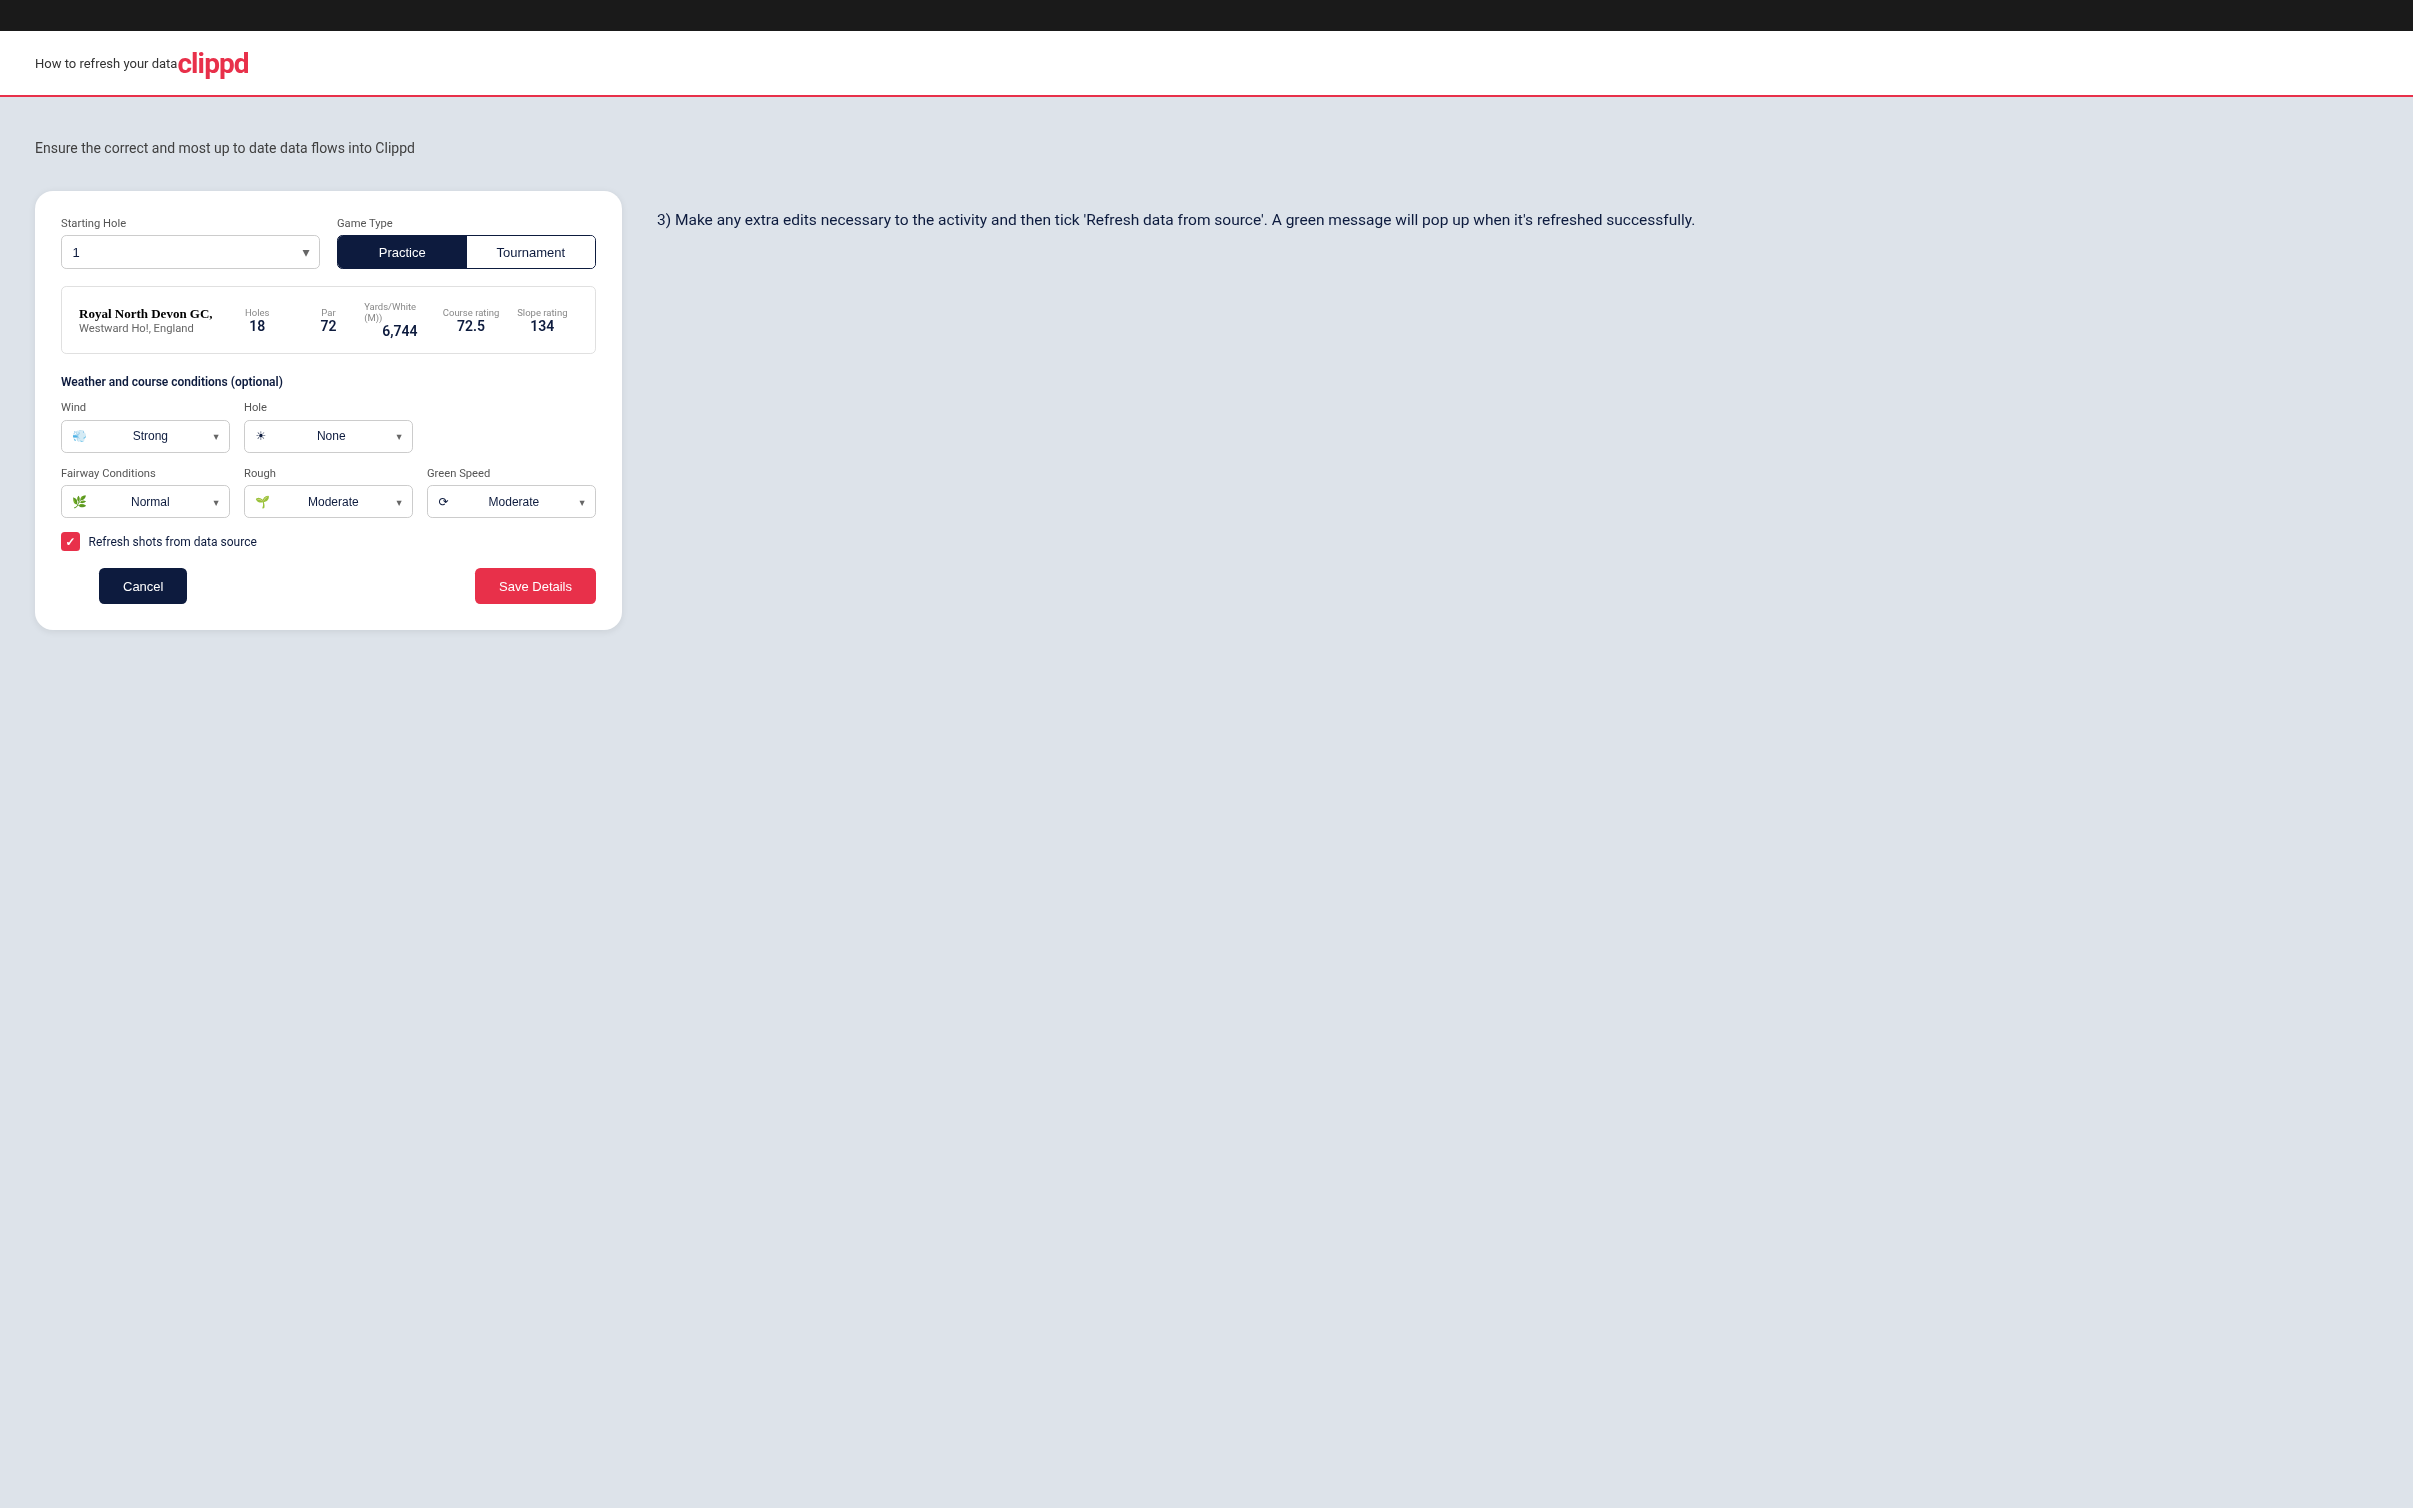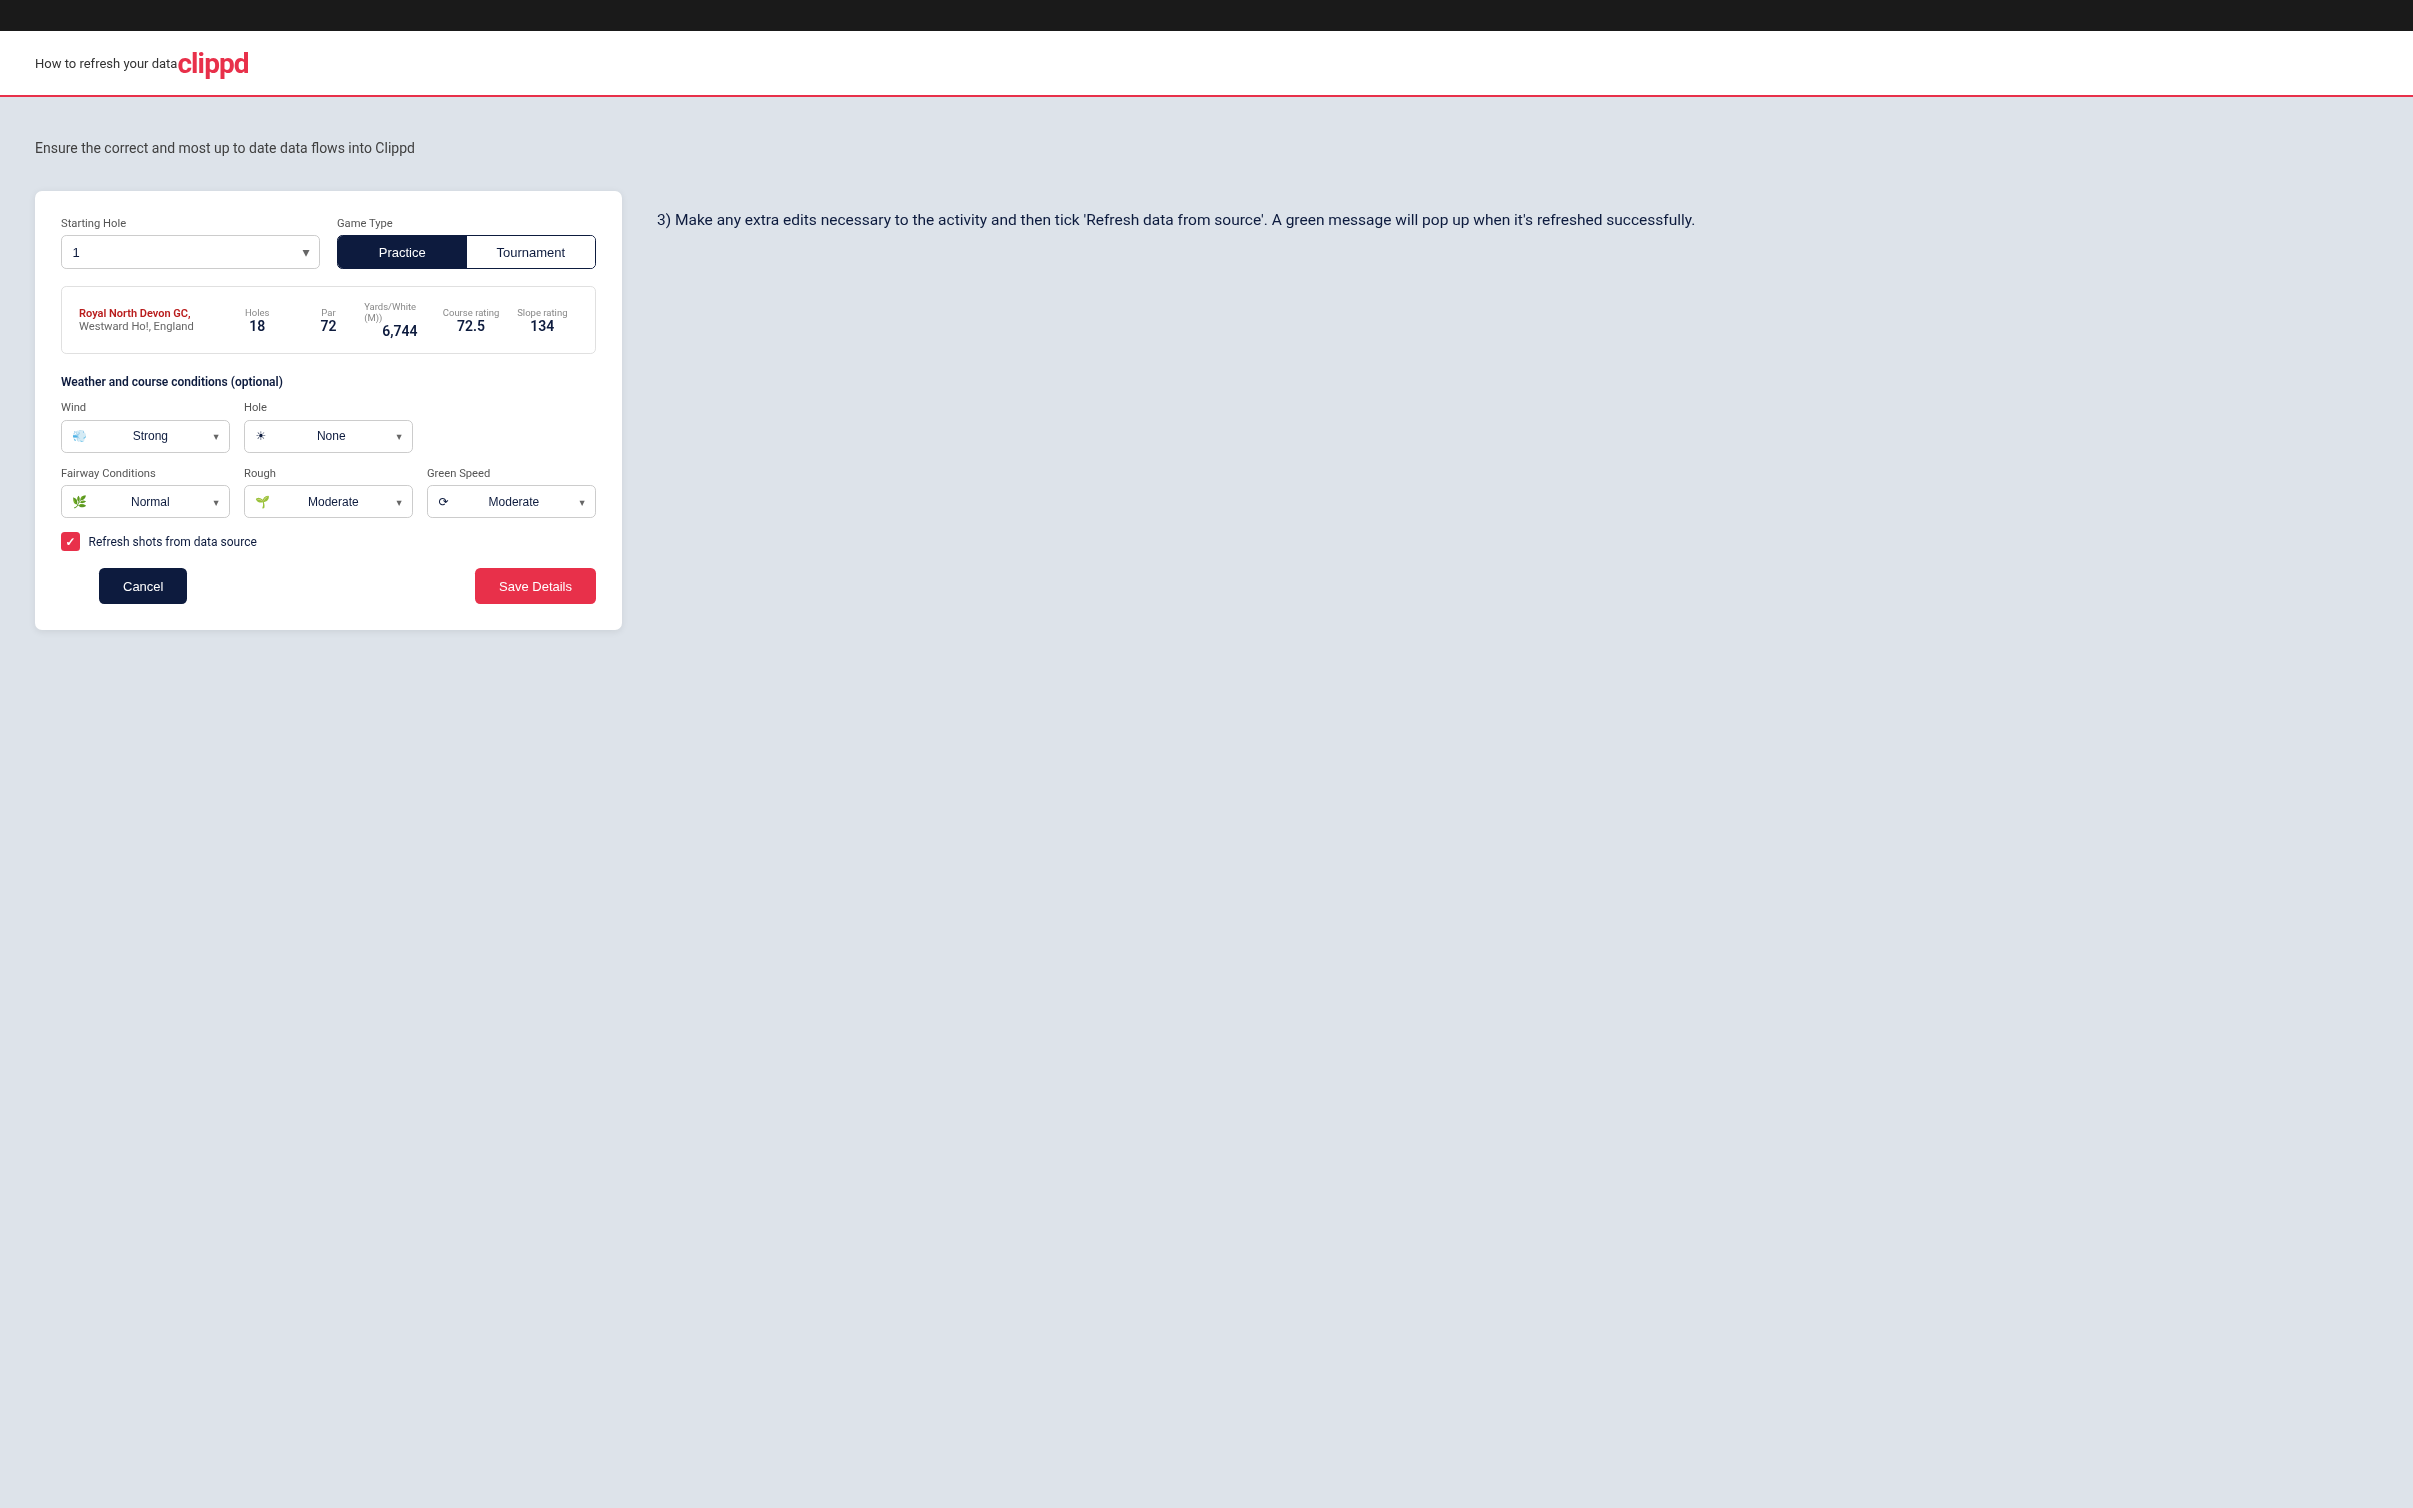--- a/index.html
+++ b/index.html
@@ -11,42 +11,42 @@
     .header-title { font-size: 13px; color: #333; }
     .logo { font-size: 28px; font-weight: 700; color: #e8304a; letter-spacing: -0.9px; }
 
     .main-content { background: #dde3ea; padding: 43px 35px 35px; min-height: calc(100vh - 95px); }
 
     .page-title { font-size: 24px; font-weight: 700; color: #0d1b3e; margin-bottom: 7px; }
     .page-subtitle { font-size: 14px; color: #404040; margin-bottom: 35px; }
 
     .content-area { display: flex; gap: 35px; align-items: flex-start; }
 
-    .card { background: #fff; border-radius: 7px; padding: 26px; width: 587px; flex-shrink: 0; box-shadow: 0 1.7px 7px rgba(0,0,0,0.08); }
+    .card { background: #fff; border-radius: 18px; padding: 26px; width: 587px; flex-shrink: 0; box-shadow: 0 1.7px 7px rgba(0,0,0,0.08); }
 
     
     .form-row-top { display: flex; gap: 17px; margin-bottom: 17px; }
     .form-group { display: flex; flex-direction: column; gap: 5.2px; }
     .form-group.half { flex: 1; }
     .form-group.full { flex: 1; }
     label { font-size: 11.2px; color: #555; }
 
     .select-wrapper { position: relative; }
     .select-wrapper select { width: 100%; padding: 8.6px 31px 8.6px 10.4px; border: 0.9px solid #ccc; border-radius: 5.2px; font-size: 13px; color: #0d1b3e; appearance: none; background: #fff; cursor: pointer; }
     .select-wrapper::after { content: '▾'; position: absolute; right: 10.4px; top: 50%; transform: translateY(-50%); color: #666; pointer-events: none; }
 
     .game-type-buttons { display: flex; border: 1.7px solid #0d1b3e; border-radius: 5.2px; overflow: hidden; }
     .game-type-btn { flex: 1; padding: 8.6px; border: none; font-size: 13px; cursor: pointer; font-weight: 500; }
     .game-type-btn.active { background: #0d1b3e; color: #fff; }
     .game-type-btn.inactive { background: #fff; color: #0d1b3e; }
 
     
     .course-info { border: 0.9px solid #e0e0e0; border-radius: 5.2px; padding: 14px 17px; margin-bottom: 21px; display: flex; align-items: center; gap: 0; }
     .course-name-col { flex: 2; }
-    .course-name { font-size: 11px; font-weight: 600; color: #b91c1c; }
+    .course-name { font-size: 13px; font-weight: 600; color: #000000; font-family: Liberation Serif, serif; }
     .course-location { font-size: 11.2px; color: #666; }
     .course-stat { display: flex; flex-direction: column; align-items: center; flex: 1; }
     .course-stat-label { font-size: 9.5px; color: #888; }
     .course-stat-value { font-size: 14px; font-weight: 600; color: #0d1b3e; }
 
     
     .section-title { font-size: 12px; font-weight: 600; color: #0d1b3e; margin-bottom: 12px; }
 
     .weather-row { display: flex; gap: 14px; margin-bottom: 14px; }
     .weather-group { display: flex; flex-direction: column; gap: 5.2px; flex: 1; }

